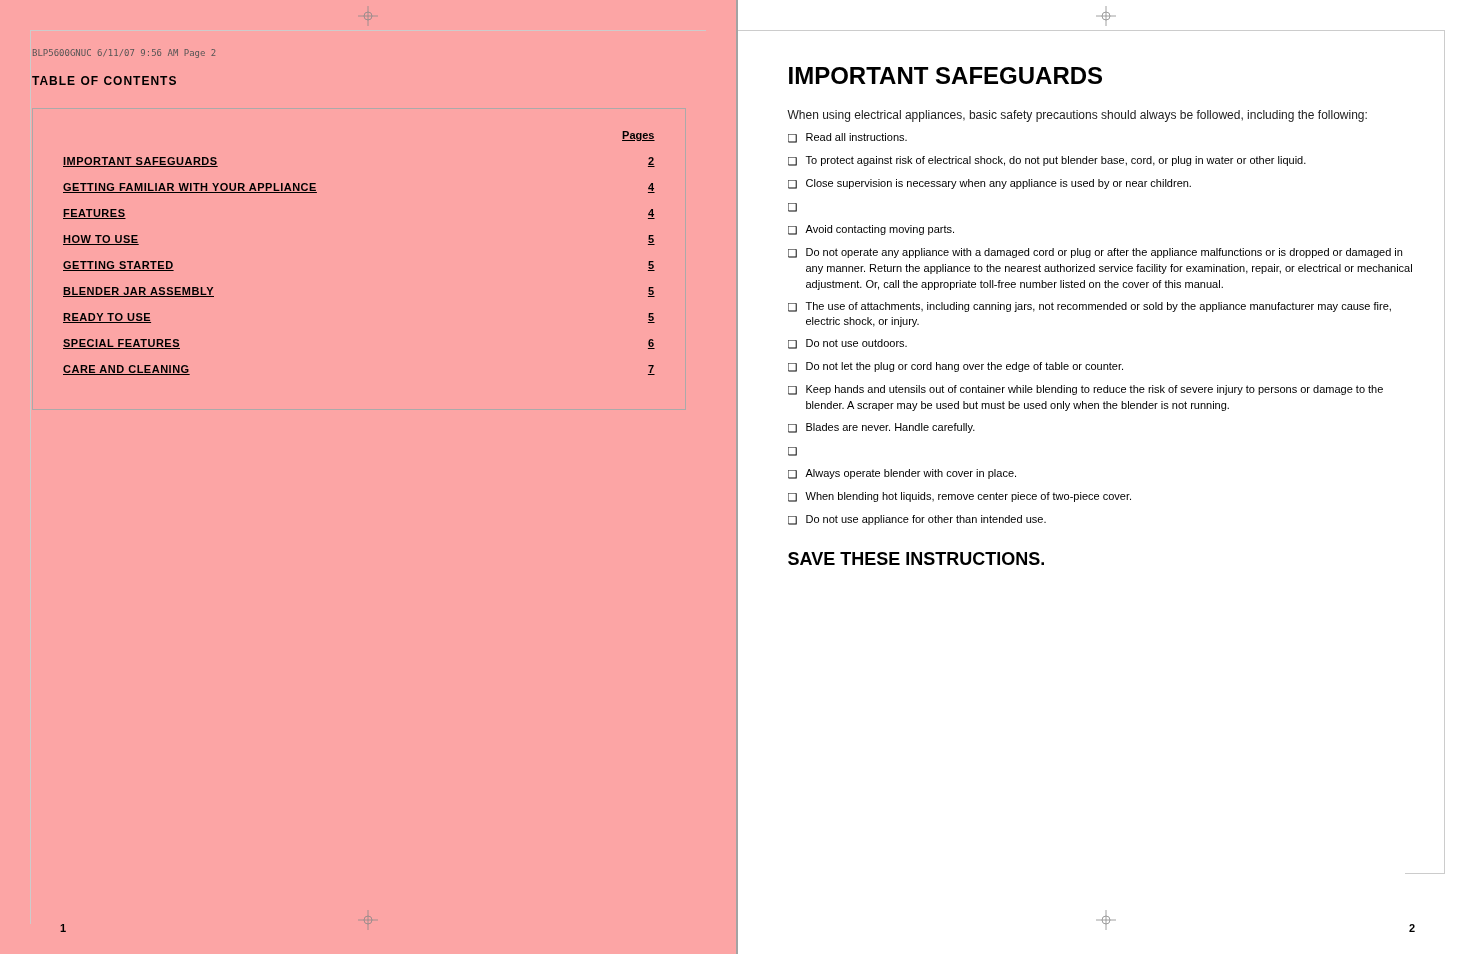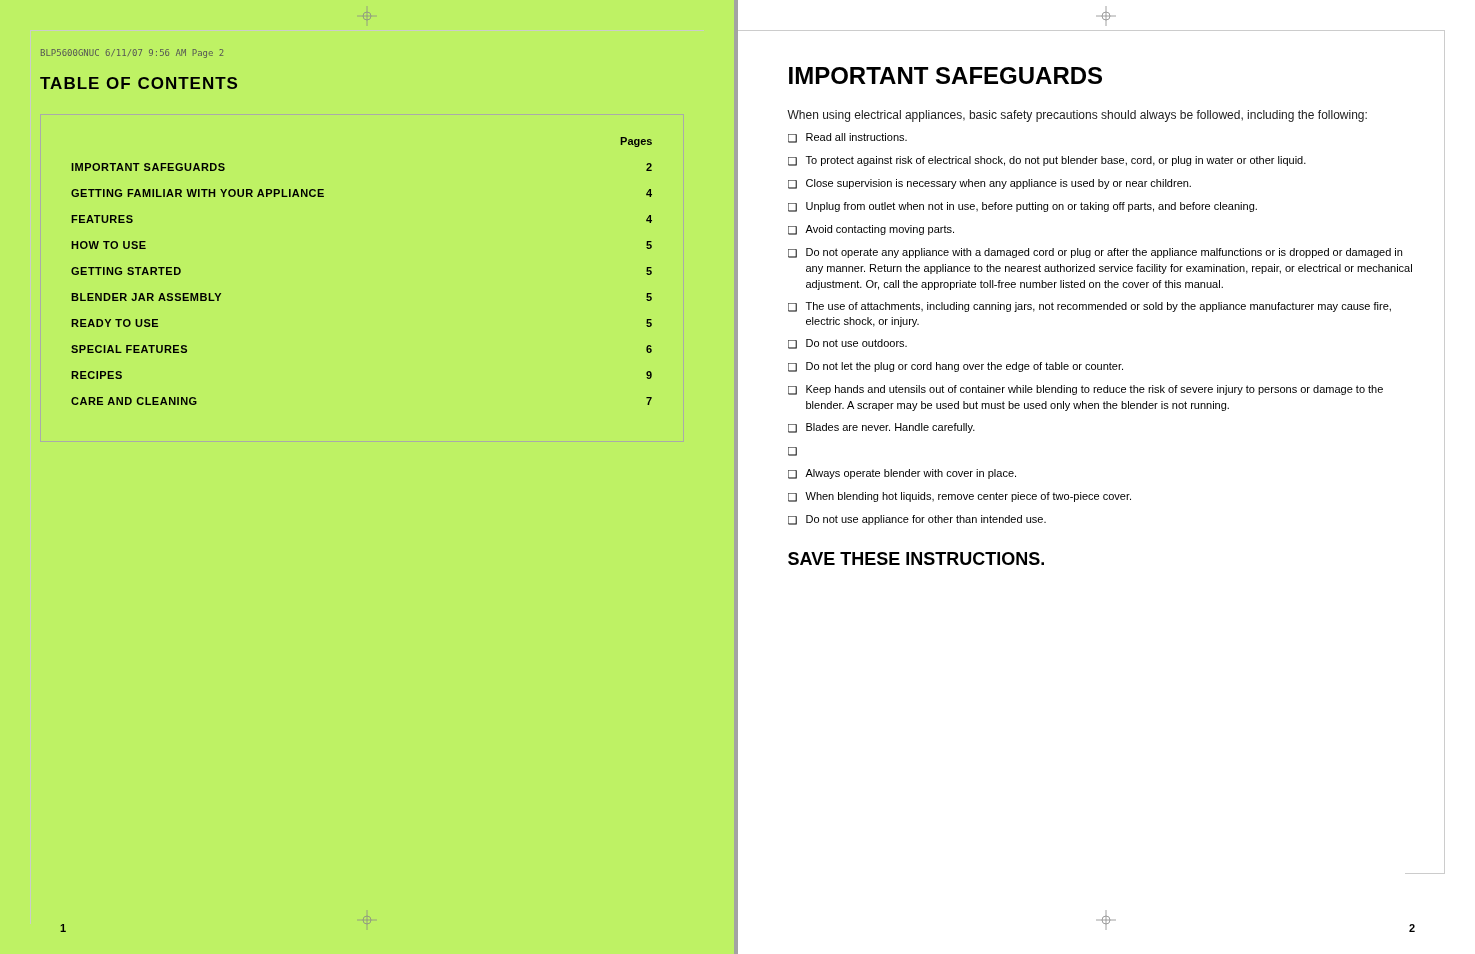--- a/index.html
+++ b/index.html
@@ -18,24 +18,24 @@
       width: 1475px;
       height: 954px;
       background: #fff;
       position: relative;
     }
 
     
     .page-left {
       width: 50%;
       height: 100%;
-      background: #bef264;
-      padding: 48px 50px 40px 40px;
+      background: #fca5a5;
+      padding: 48px 50px 40px 32px;
       position: relative;
-      border-right: 4px solid #a3a3a3;
+      border-right: 2px solid #a3a3a3;
     }
 
     .page-right {
       width: 50%;
       height: 100%;
       background: #fff;
       padding: 48px 60px 40px 50px;
       position: relative;
     }
 
@@ -62,32 +62,33 @@
       position: absolute;
       top: 30px;
       left: 30px;
       right: 30px;
       height: 1px;
       background: #ccc;
     }
 
     
     .toc-title {
-      font-size: 17px;
+      font-size: 12px;
       font-weight: bold;
       letter-spacing: 1px;
       margin-bottom: 20px;
       font-family: Arial, sans-serif;
     }
 
     .toc-container {
       border: 1px solid #aaa;
       padding: 20px 30px;
       margin-top: 10px;
       position: relative;
+      text-decoration: underline;
     }
 
     .toc-pages-header {
       text-align: right;
       font-size: 11px;
       font-weight: bold;
       margin-bottom: 14px;
       padding-right: 0;
     }
 
@@ -241,24 +242,20 @@
           </div>
           <div class="toc-item">
             <span class="toc-item-label">READY TO USE</span>
             <span class="toc-item-page">5</span>
           </div>
           <div class="toc-item">
             <span class="toc-item-label">SPECIAL FEATURES</span>
             <span class="toc-item-page">6</span>
           </div>
           <div class="toc-item">
-            <span class="toc-item-label">RECIPES</span>
-            <span class="toc-item-page">9</span>
-          </div>
-          <div class="toc-item">
             <span class="toc-item-label">CARE AND CLEANING</span>
             <span class="toc-item-page">7</span>
           </div>
         </div>
     </div>
 
     <div style="position:absolute; bottom:20px; left:50%; transform:translateX(-50%);">
       <svg width="20" height="20" viewBox="0 0 20 20">
         <line x1="10" y1="0" x2="10" y2="20" stroke="#888" stroke-width="0.8"></line>
         <line x1="0" y1="10" x2="20" y2="10" stroke="#888" stroke-width="0.8"></line>
@@ -299,21 +296,20 @@
         <div class="checkbox-item">
           <span class="cb">❑</span>
           <span>To protect against risk of electrical shock, do not put blender base, cord, or plug in water or other liquid.</span>
         </div>
         <div class="checkbox-item">
           <span class="cb">❑</span>
           <span>Close supervision is necessary when any appliance is used by or near children.</span>
         </div>
         <div class="checkbox-item">
           <span class="cb">❑</span>
-          <span>Unplug from outlet when not in use, before putting on or taking off parts, and before cleaning.</span>
         </div>
         <div class="checkbox-item">
           <span class="cb">❑</span>
           <span>Avoid contacting moving parts.</span>
         </div>
         <div class="checkbox-item">
           <span class="cb">❑</span>
           <span>Do not operate any appliance with a damaged cord or plug or after the appliance malfunctions or is dropped or damaged in any manner. Return the appliance to the nearest authorized service facility for examination, repair, or electrical or mechanical adjustment. Or, call the appropriate toll-free number listed on the cover of this manual.</span>
         </div>
         <div class="checkbox-item">

